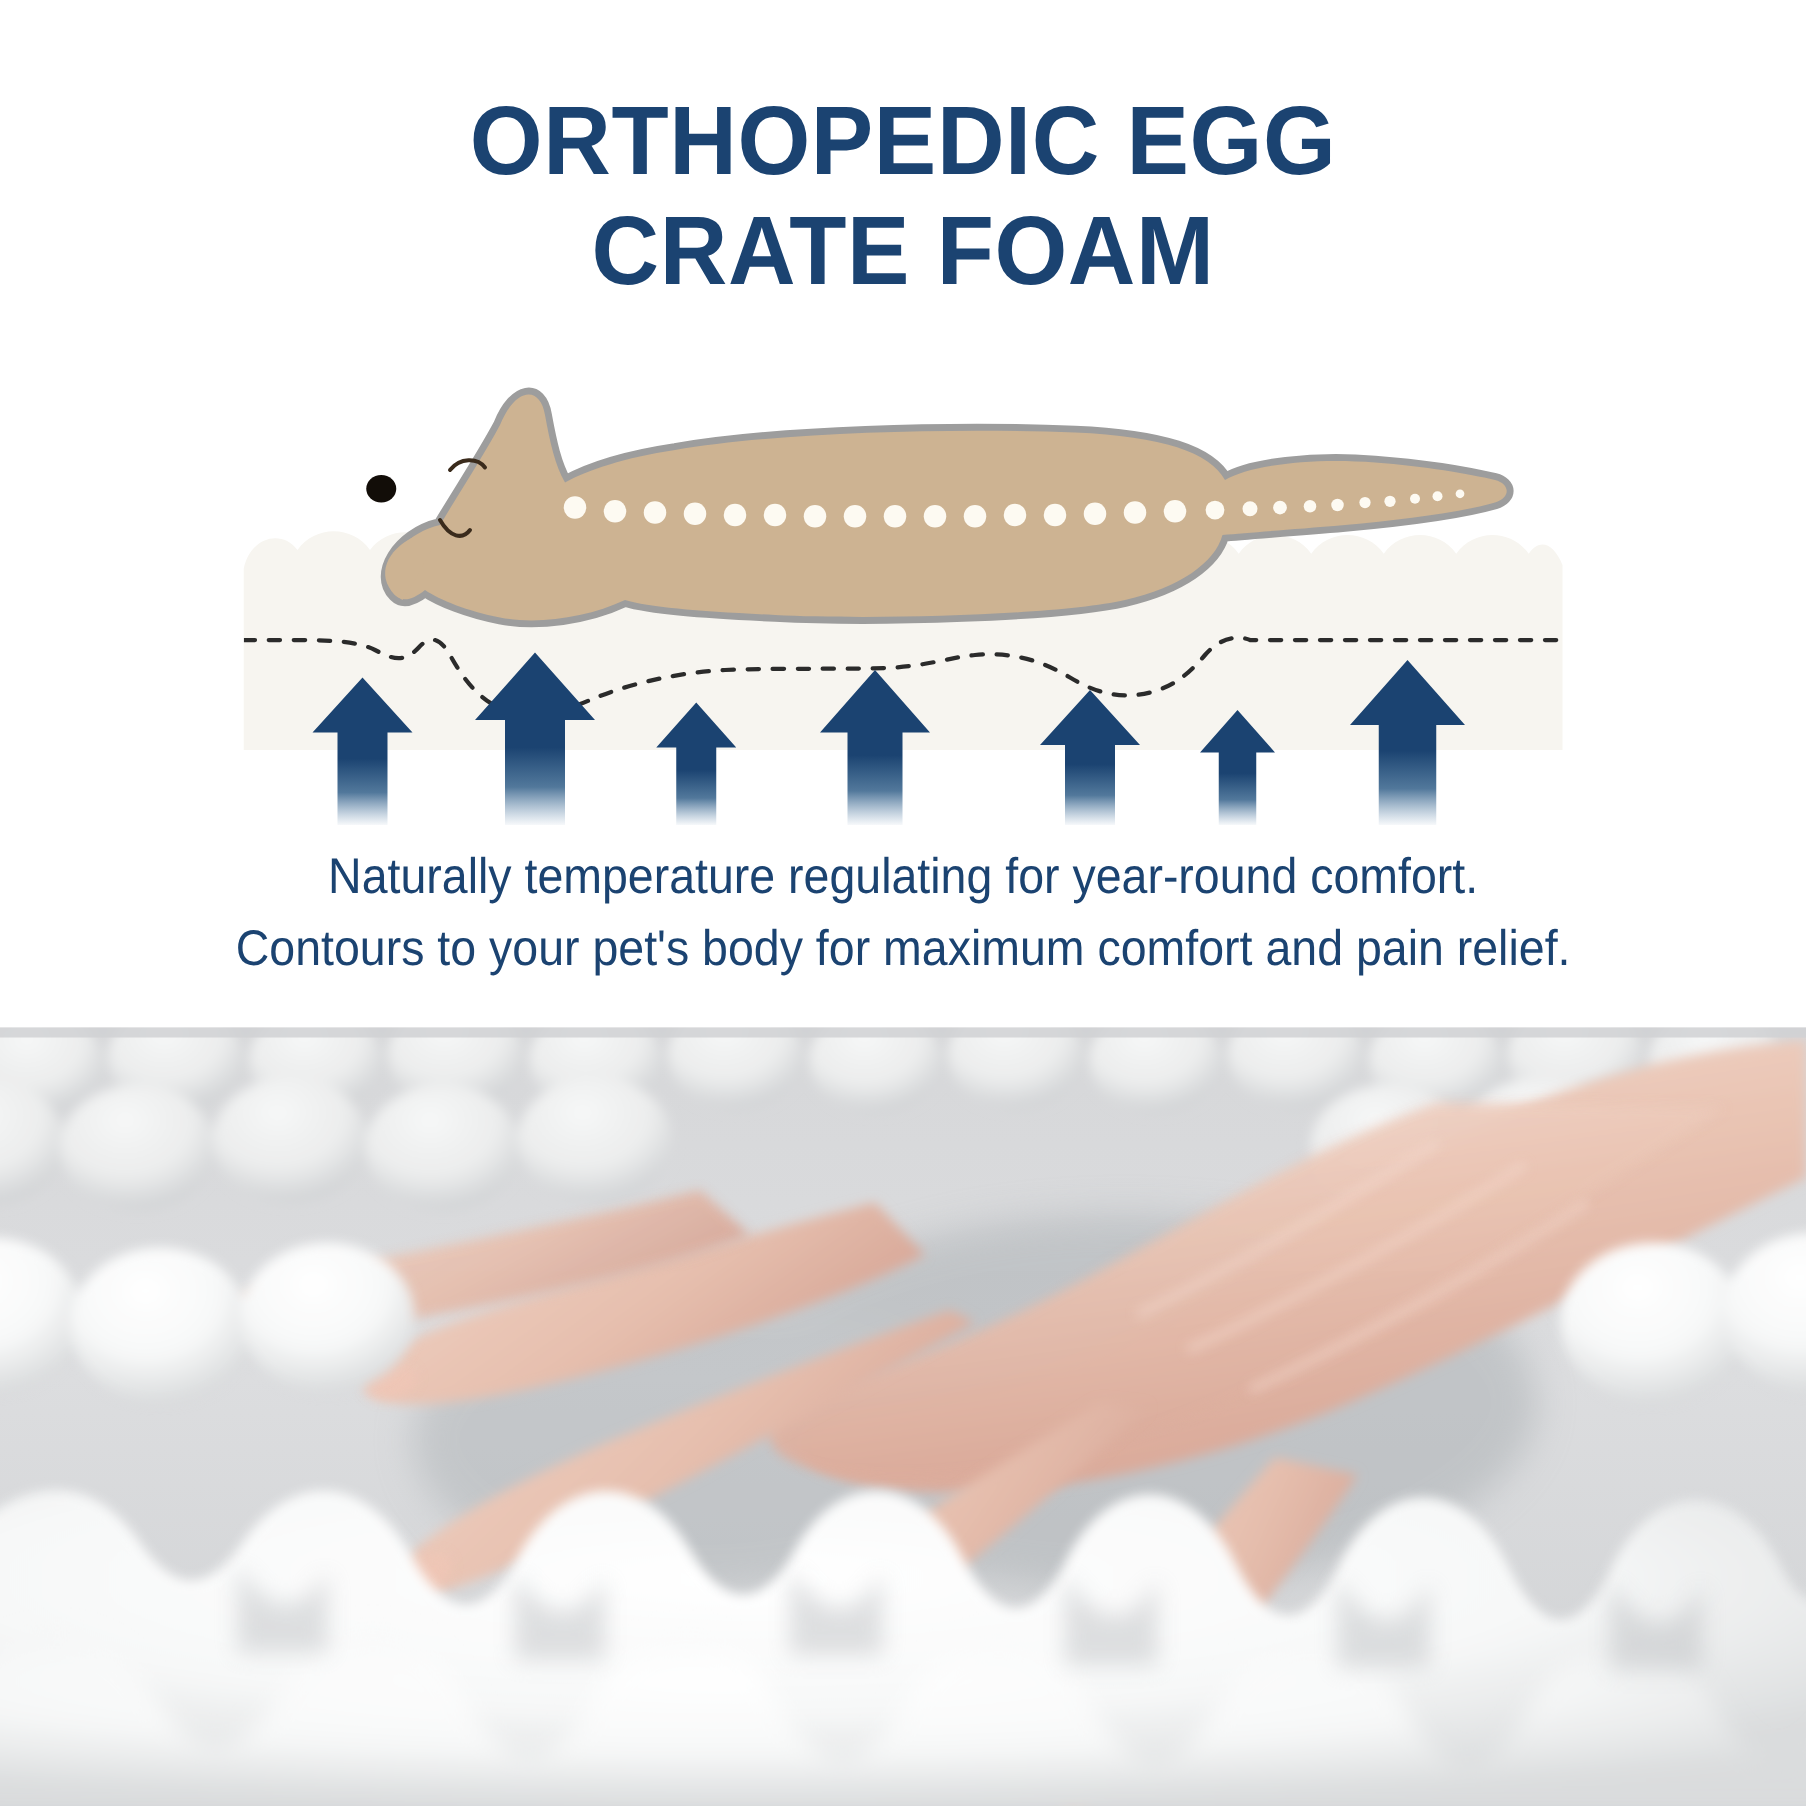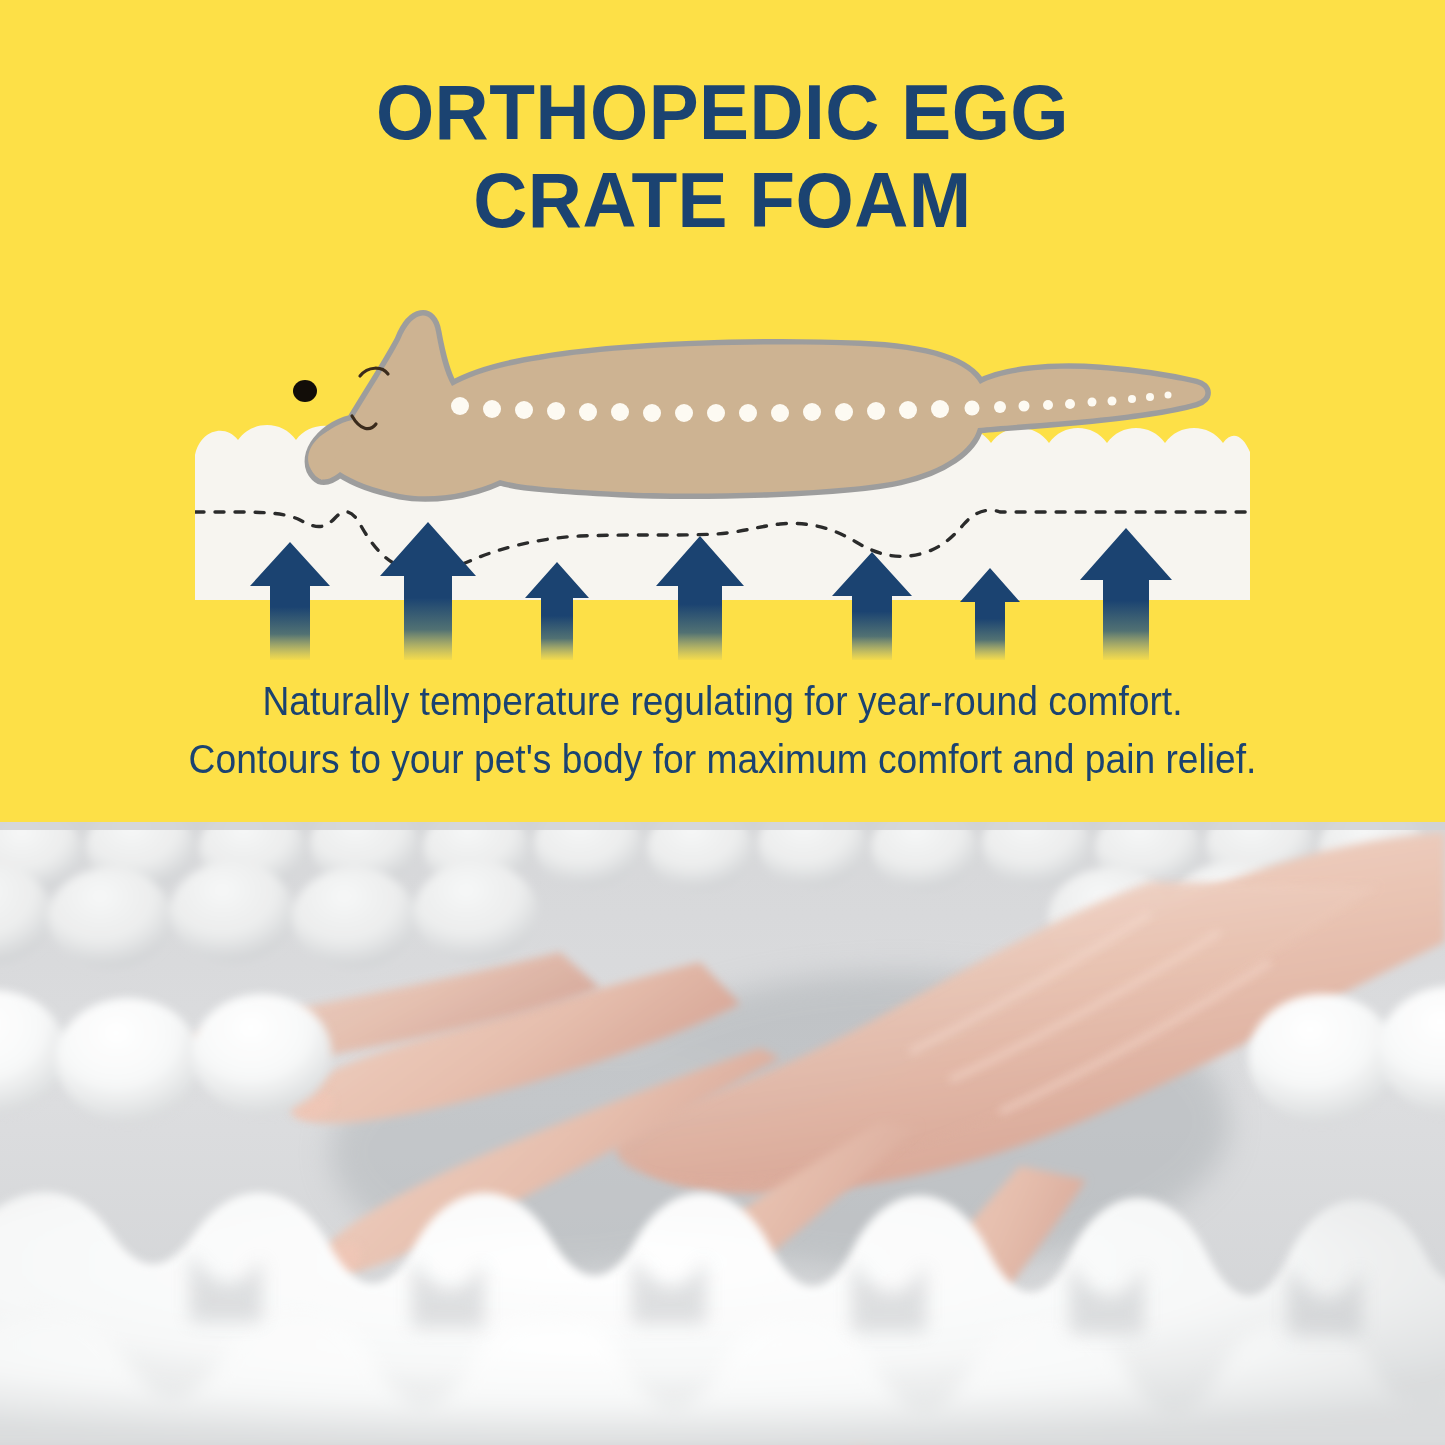--- a/index.html
+++ b/index.html
@@ -6,21 +6,21 @@
   body{
     width:1445px;height:1445px;
     font-family:"Liberation Sans","DejaVu Sans",sans-serif;
     background:#c9c9c9;overflow:hidden;position:relative;
   }
   .page{position:relative;width:1445px;height:1445px;overflow:hidden;}
 
   
   .top-panel{
     position:absolute;left:0;top:0;width:1445px;height:822px;
-    background:#fde047;
+    background:#ffffff;
   }
 
   
   .title-block{
     position:absolute;left:0;top:68px;width:1445px;
     text-align:center;
     color:#1b4371;
     font-weight:bold;
     font-size:78px;
     line-height:88px;

